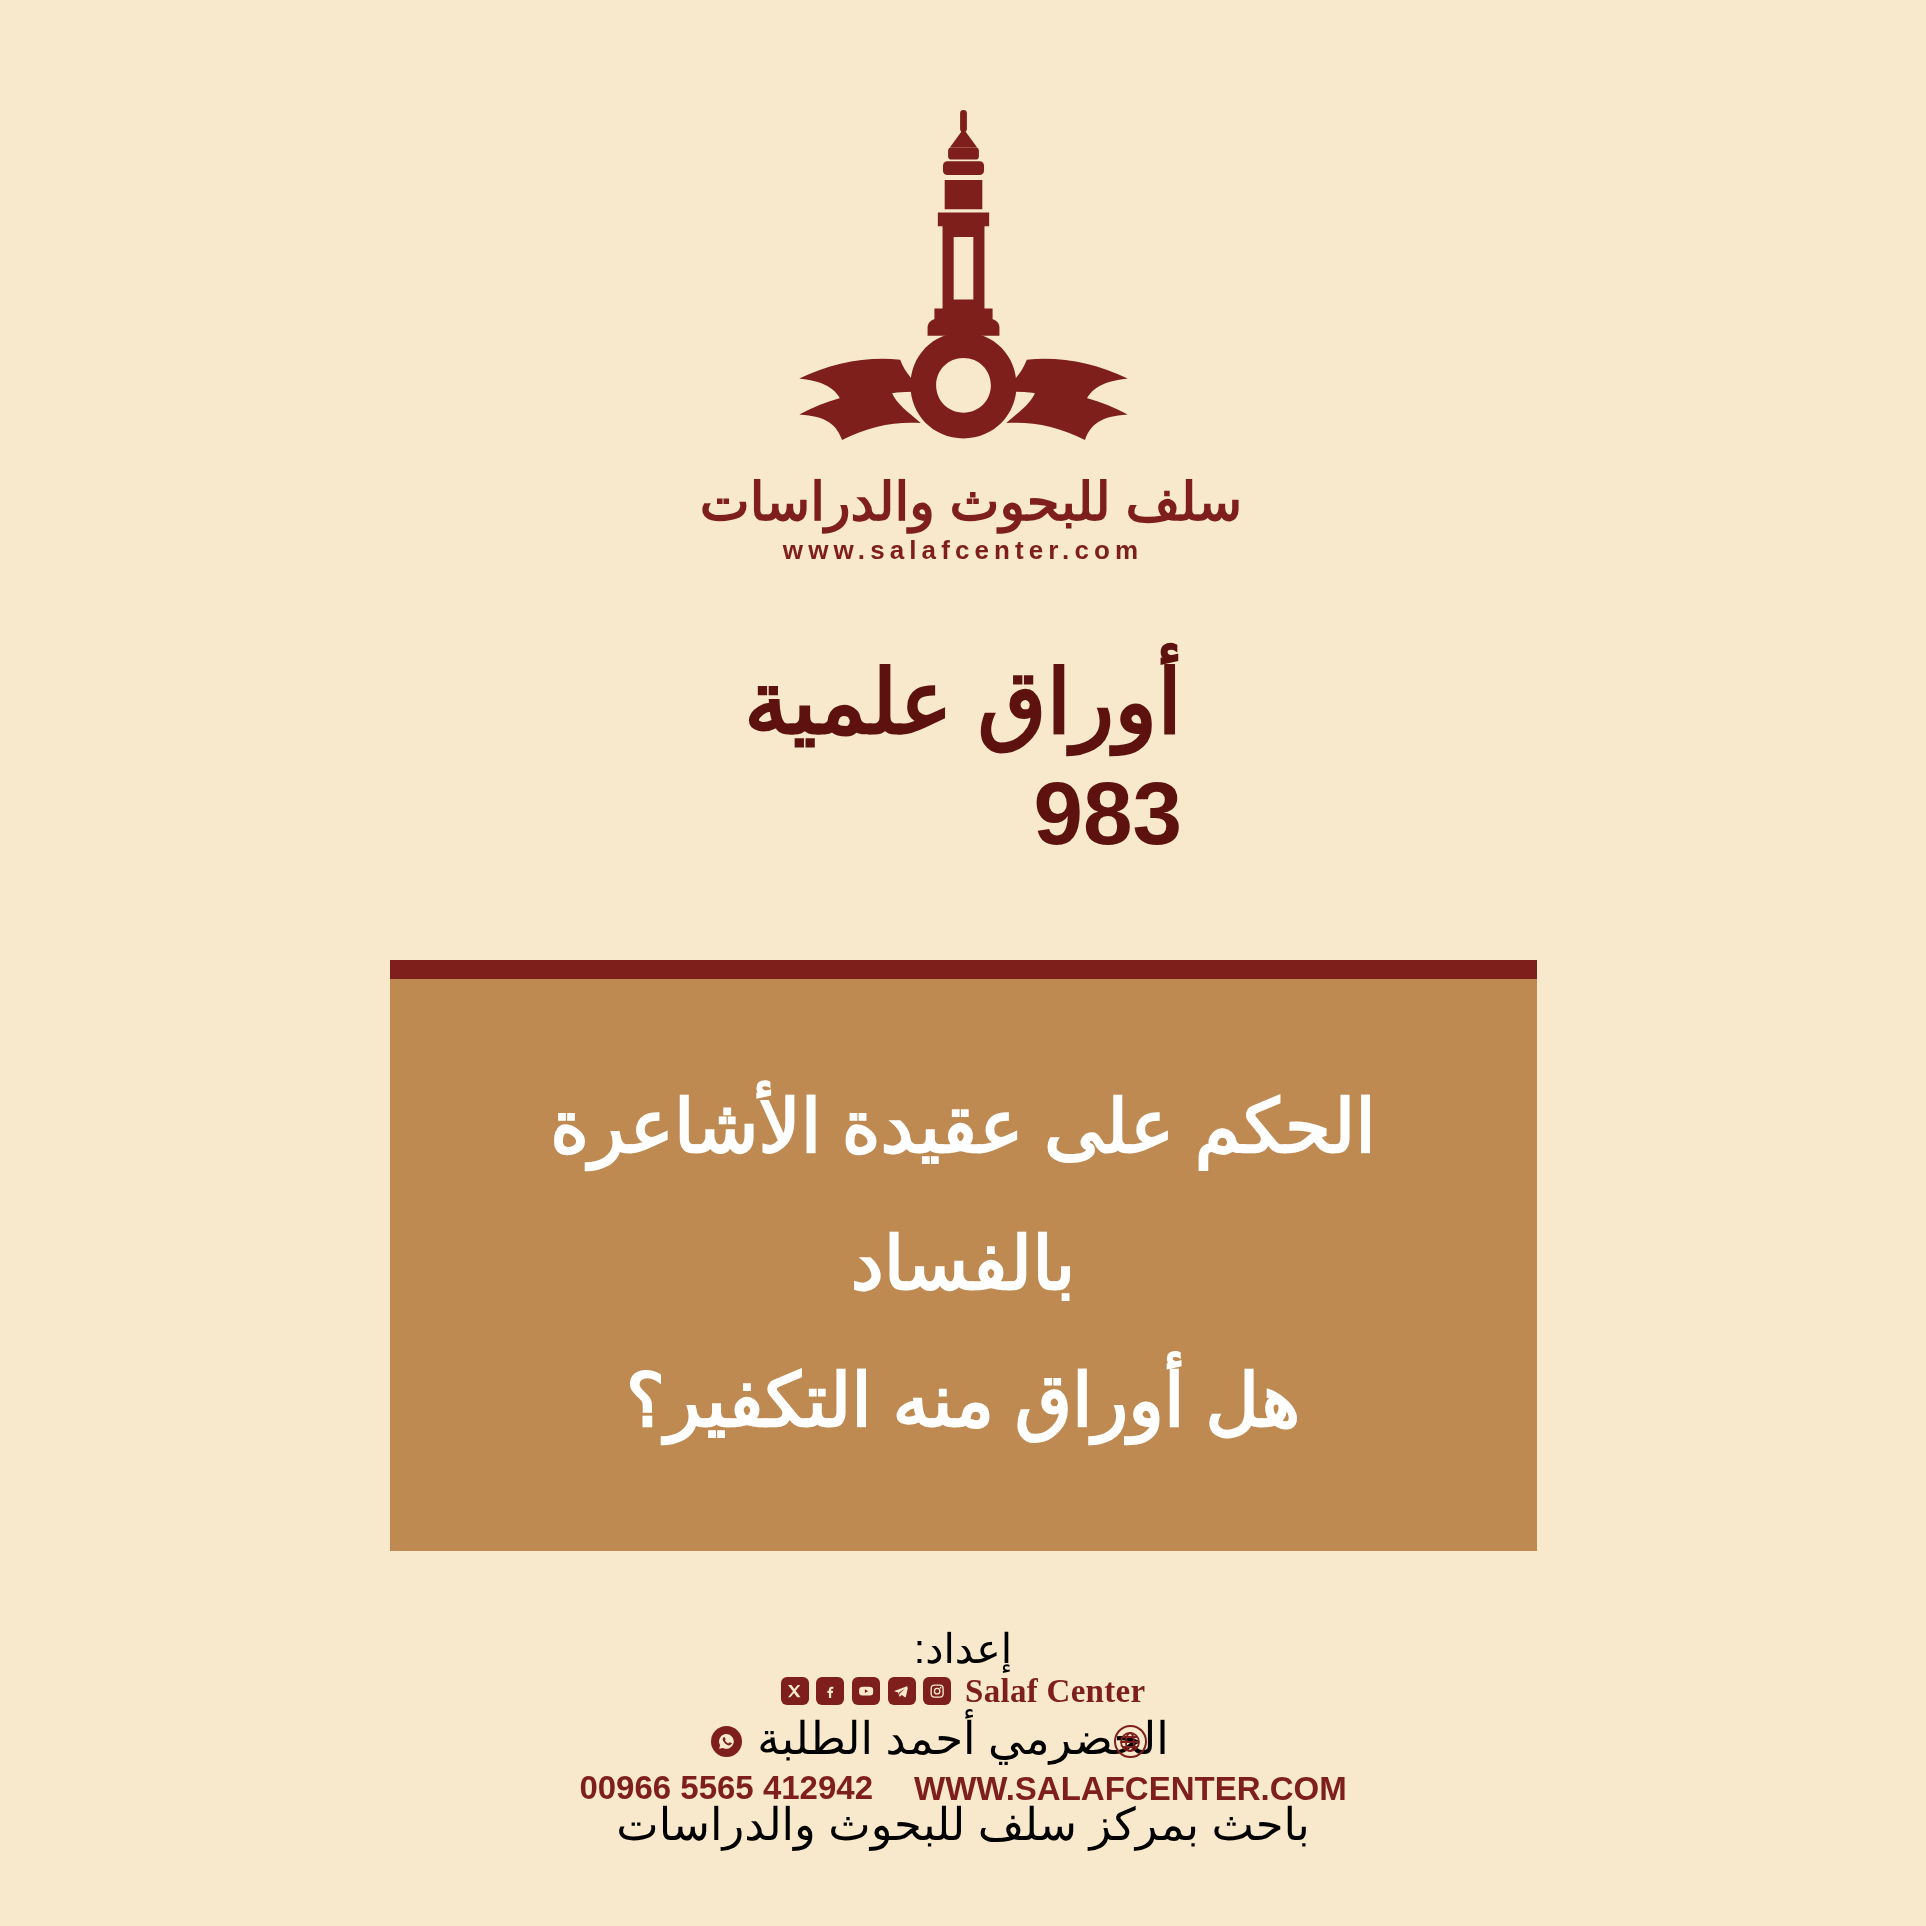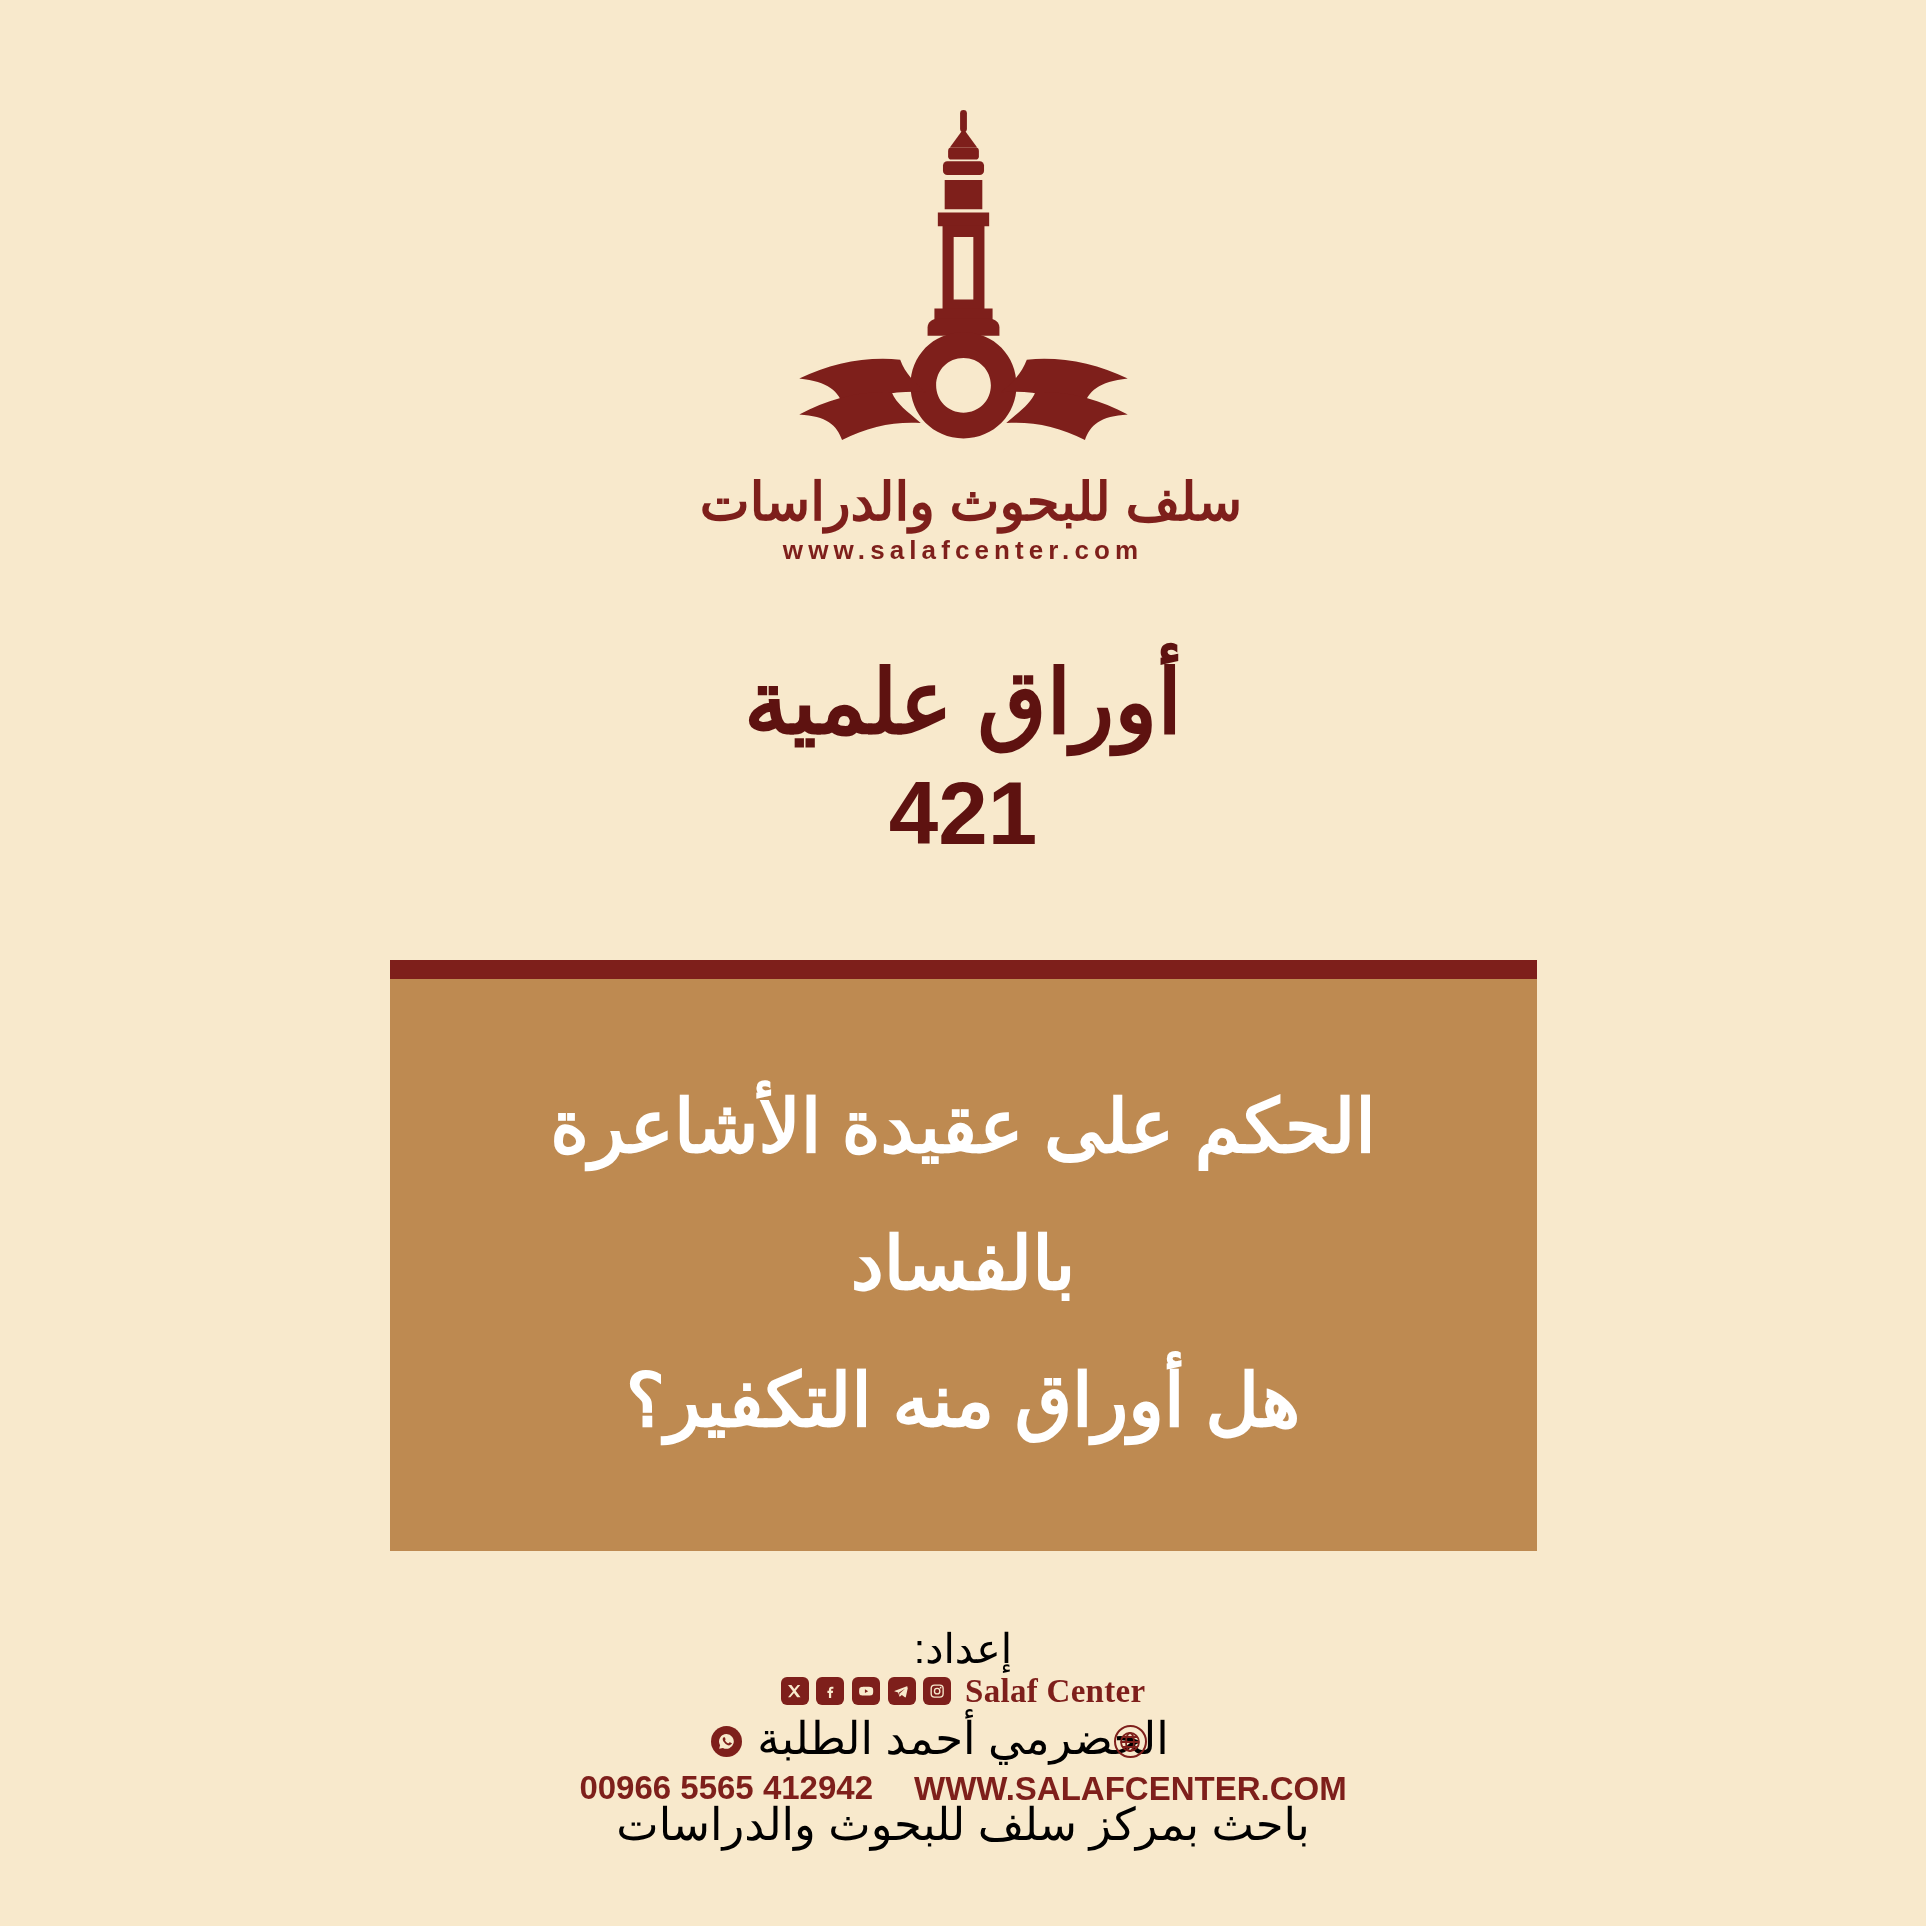--- a/index.html
+++ b/index.html
@@ -51,21 +51,20 @@
     font-weight: bold;
     color: #7E1F1B;
     letter-spacing: 5.1px;
     text-align: center;
     direction: ltr;
   }
 
   
   .series {
     margin-top: 81px;
-    text-align: center;
     color: #5E1210;
   }
   .series-title {
     font-size: 89px;
     font-weight: bold;
     line-height: 1.25;
     color: #5E1210;
   }
   .series-number {
     font-size: 89px;
@@ -241,21 +240,21 @@
           <path d="M364 338 c38 -2 74 8 108 26 c-32 2 -44 12 -50 30 c-30 -16 -62 -22 -92 -20 c16 -14 28 -22 34 -36 z"></path>
         </g>
       </svg>
     </div>
     <div class="logo-wordmark">سلف للبحوث والدراسات</div>
     <div class="logo-url">www.salafcenter.com</div>
   </div>
 
   <div class="series">
     <div class="series-title">أوراق علمية</div>
-    <div class="series-number">421</div>
+    <div class="series-number">983</div>
   </div>
 
   <div class="title-panel">
     <div class="title-text">
       <span class="title-line">الحكم على عقيدة الأشاعرة بالفساد</span>
       <span class="title-line">هل أوراق منه التكفير؟</span>
     </div>
   </div>
 
   <div class="author-block">

